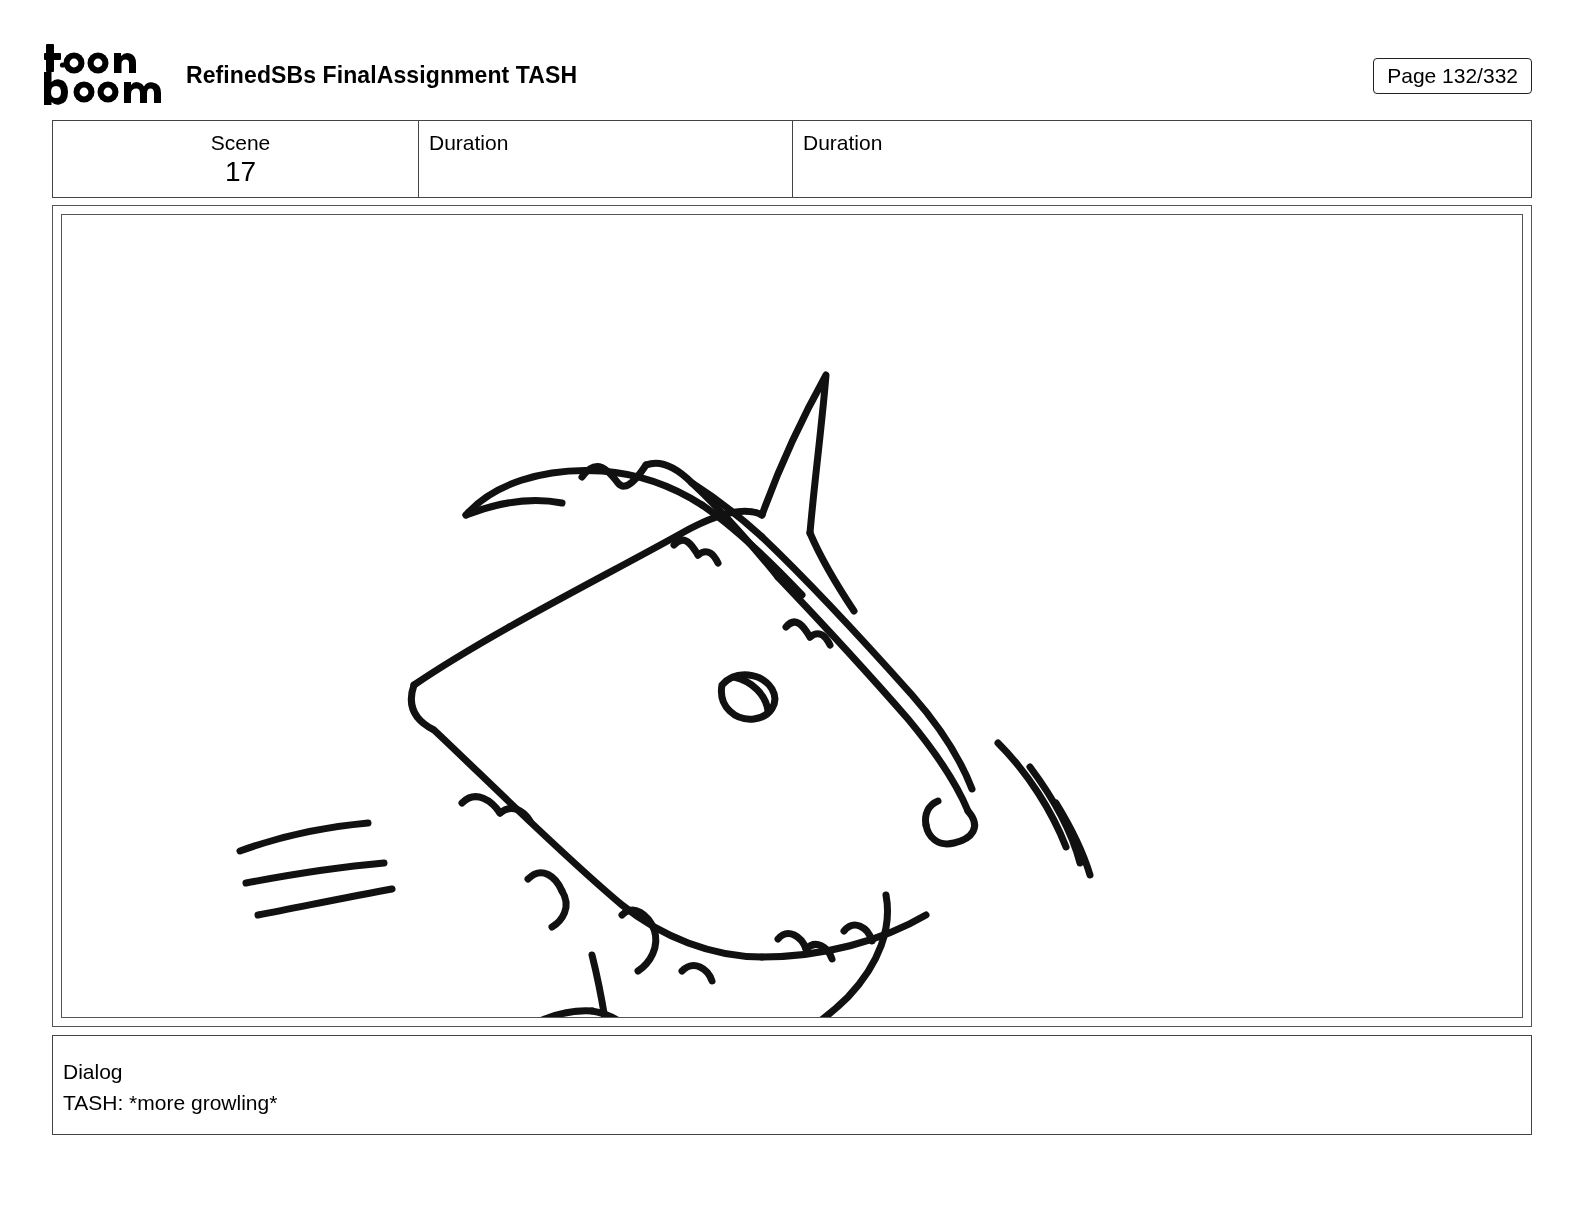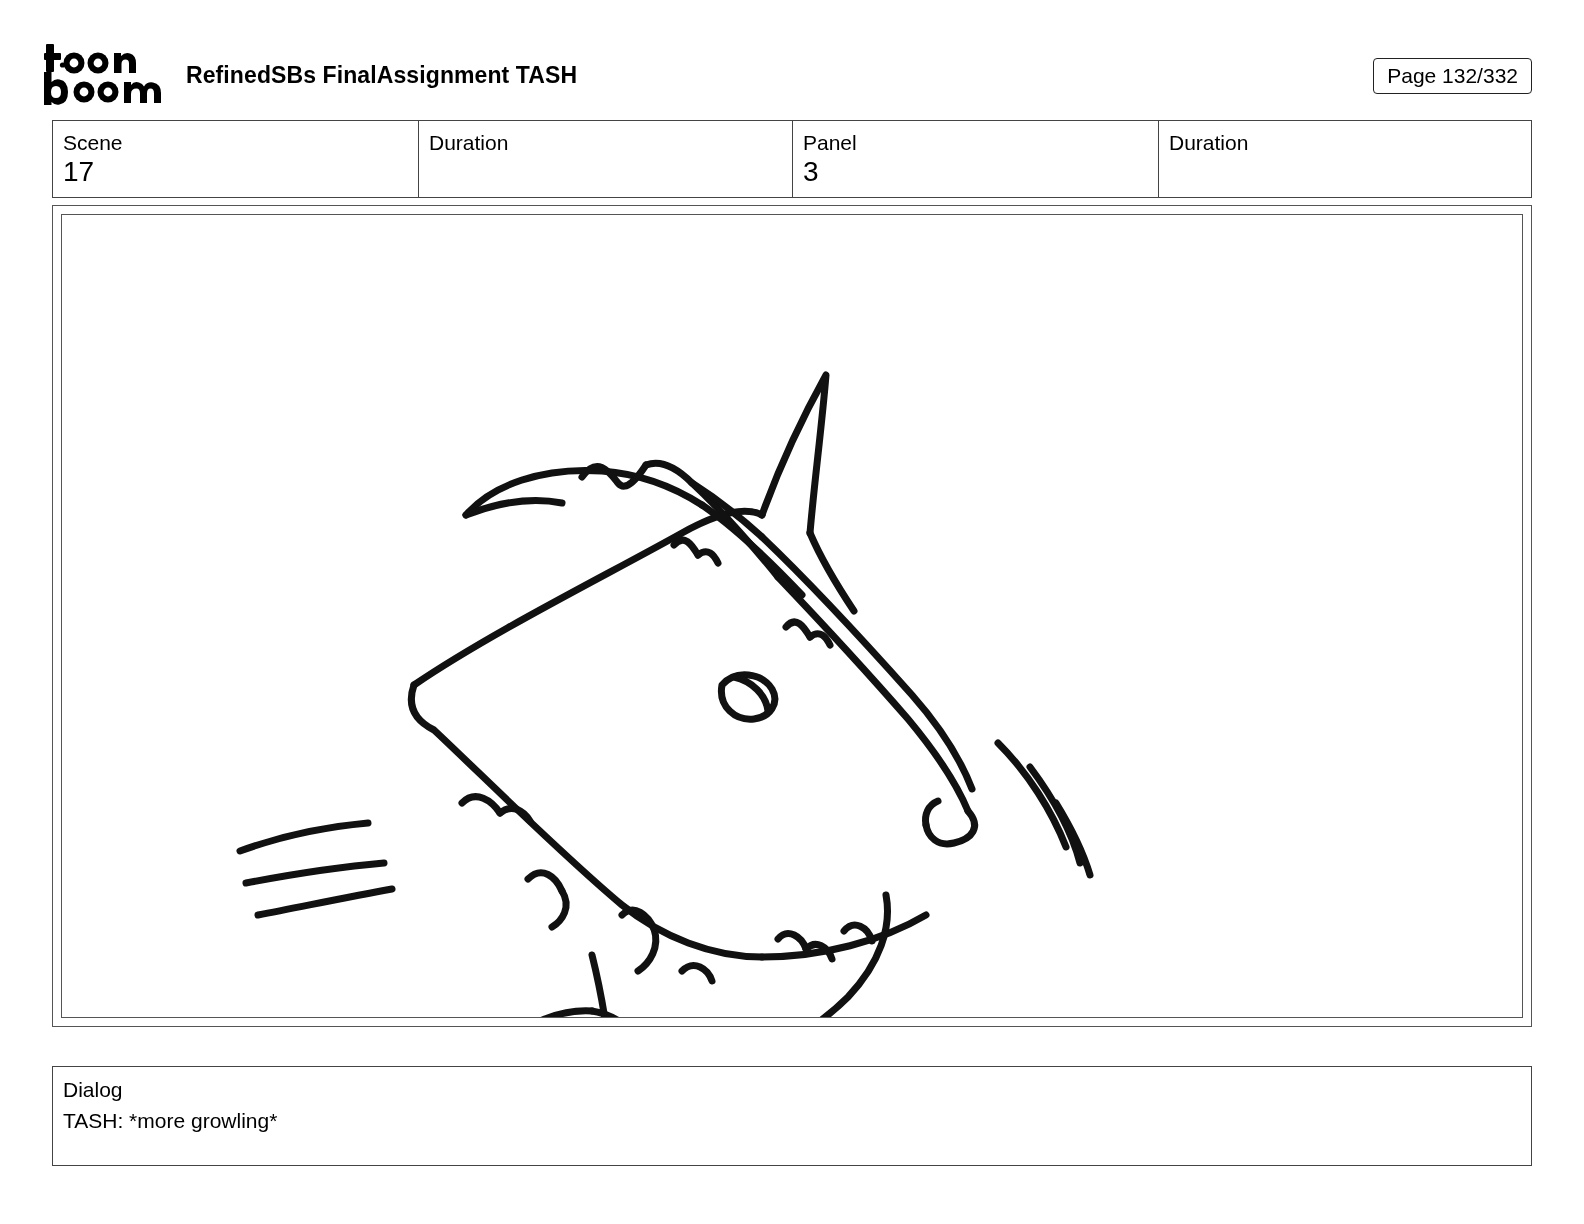--- a/index.html
+++ b/index.html
@@ -74,21 +74,21 @@
     box-sizing: border-box;
     display: flex;
   }
   .info-cell {
     position: relative;
     box-sizing: border-box;
     padding: 8px 0 0 10px;
     border-right: 1.5px solid #444444;
   }
   .info-cell:last-child { border-right: none; }
-  .info-cell.c1 { width: 366px; }
+  .info-cell.c1 { width: 366px; text-align: center; }
   .info-cell.c2 { width: 374px; }
   .info-cell.c3 { width: 366px; }
   .info-cell.c4 { width: 371px; }
 
   .info-label {
     font-size: 21px;
     line-height: 28px;
   }
   .info-value {
     font-size: 28px;
@@ -124,22 +124,21 @@
 
   
   .dialog-box {
     position: absolute;
     left: 52px;
     top: 1035px;
     width: 1480px;
     height: 100px;
     border: 1.5px solid #444444;
     box-sizing: border-box;
-    padding: 8px 0 0 10px;
-    margin-top: 31px;
+    padding: 21px 0 0 10px;
   }
   .dialog-label {
     font-size: 21px;
     line-height: 30px;
   }
   .dialog-text {
     font-size: 21px;
     line-height: 32px;
   }
 </style>
@@ -190,24 +189,20 @@
     <div class="page-box">Page 132/332</div>
   </div>
 
   <div class="info-row">
     <div class="info-cell c1">
       <div class="info-label">Scene</div>
       <div class="info-value">17</div>
     </div>
     <div class="info-cell c2">
       <div class="info-label">Duration</div>
-    </div>
-    <div class="info-cell c3">
-      <div class="info-label">Panel</div>
-      <div class="info-value">3</div>
     </div>
     <div class="info-cell c4">
       <div class="info-label">Duration</div>
     </div>
   </div>
 
   <div class="panel-outer">
     <div class="panel-inner">
       <svg viewBox="0 0 1460 802" preserveAspectRatio="none" xmlns="http://www.w3.org/2000/svg">
         <g fill="none" stroke="#111111" stroke-width="7" stroke-linecap="round" stroke-linejoin="round">

